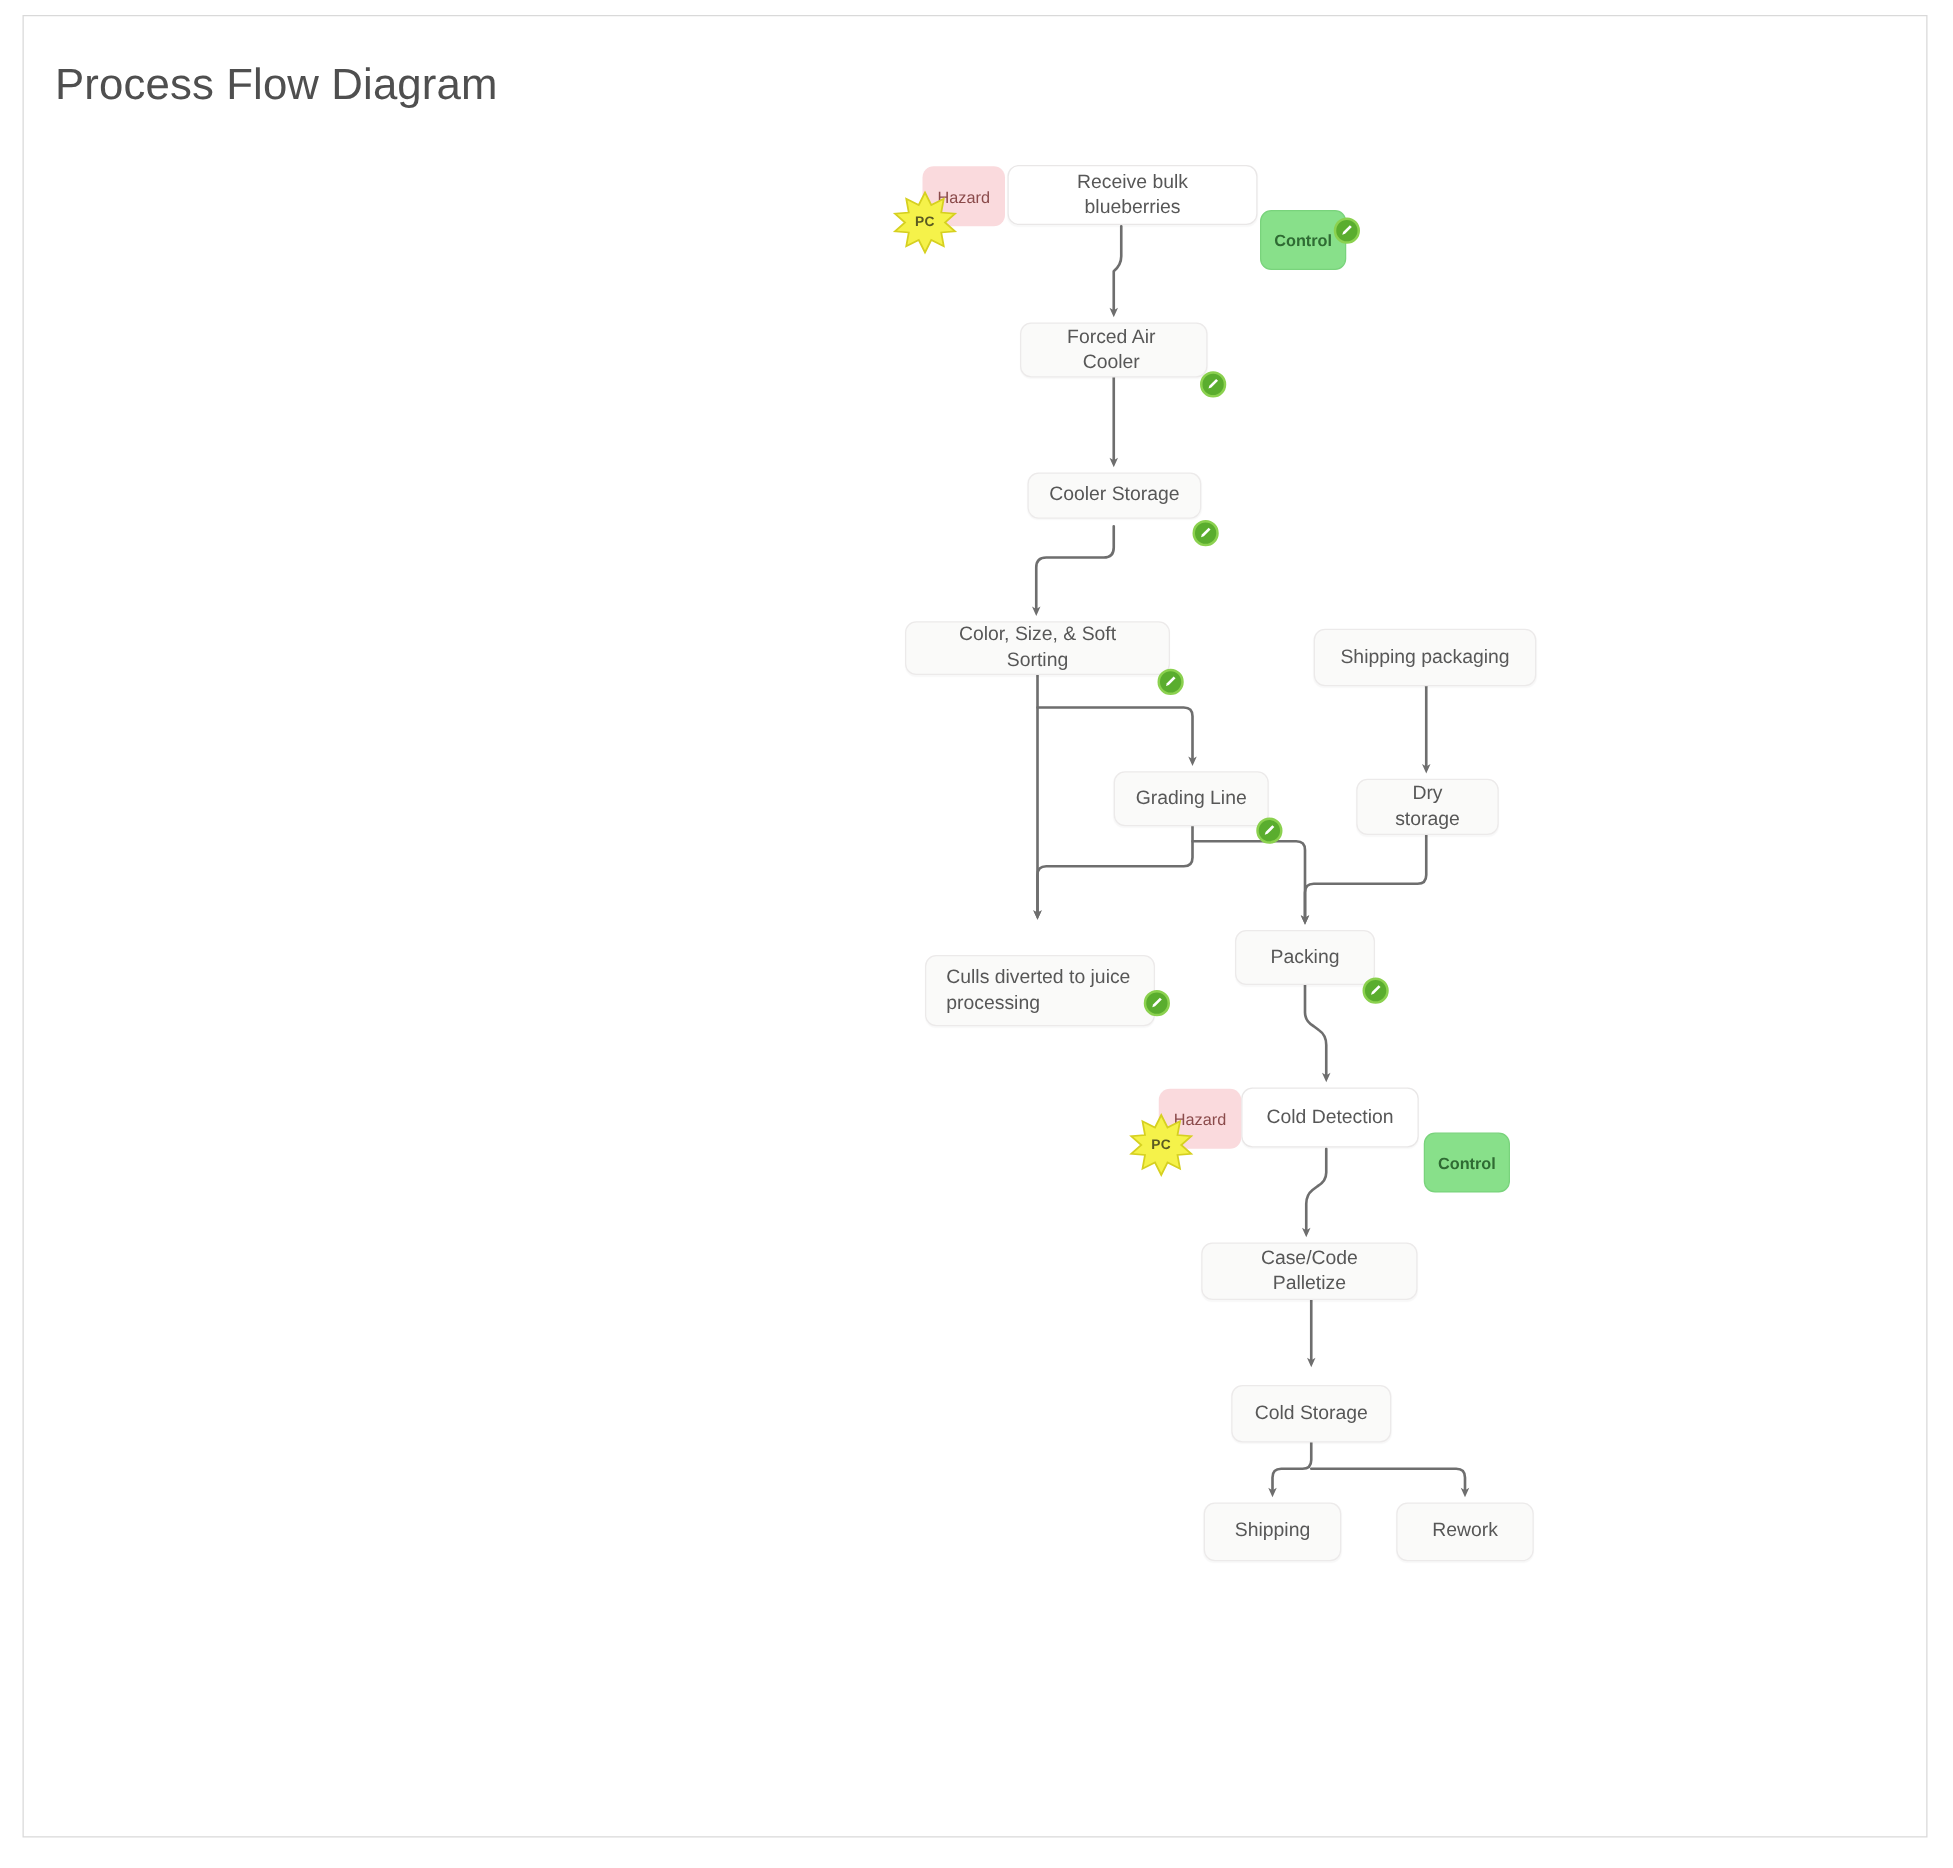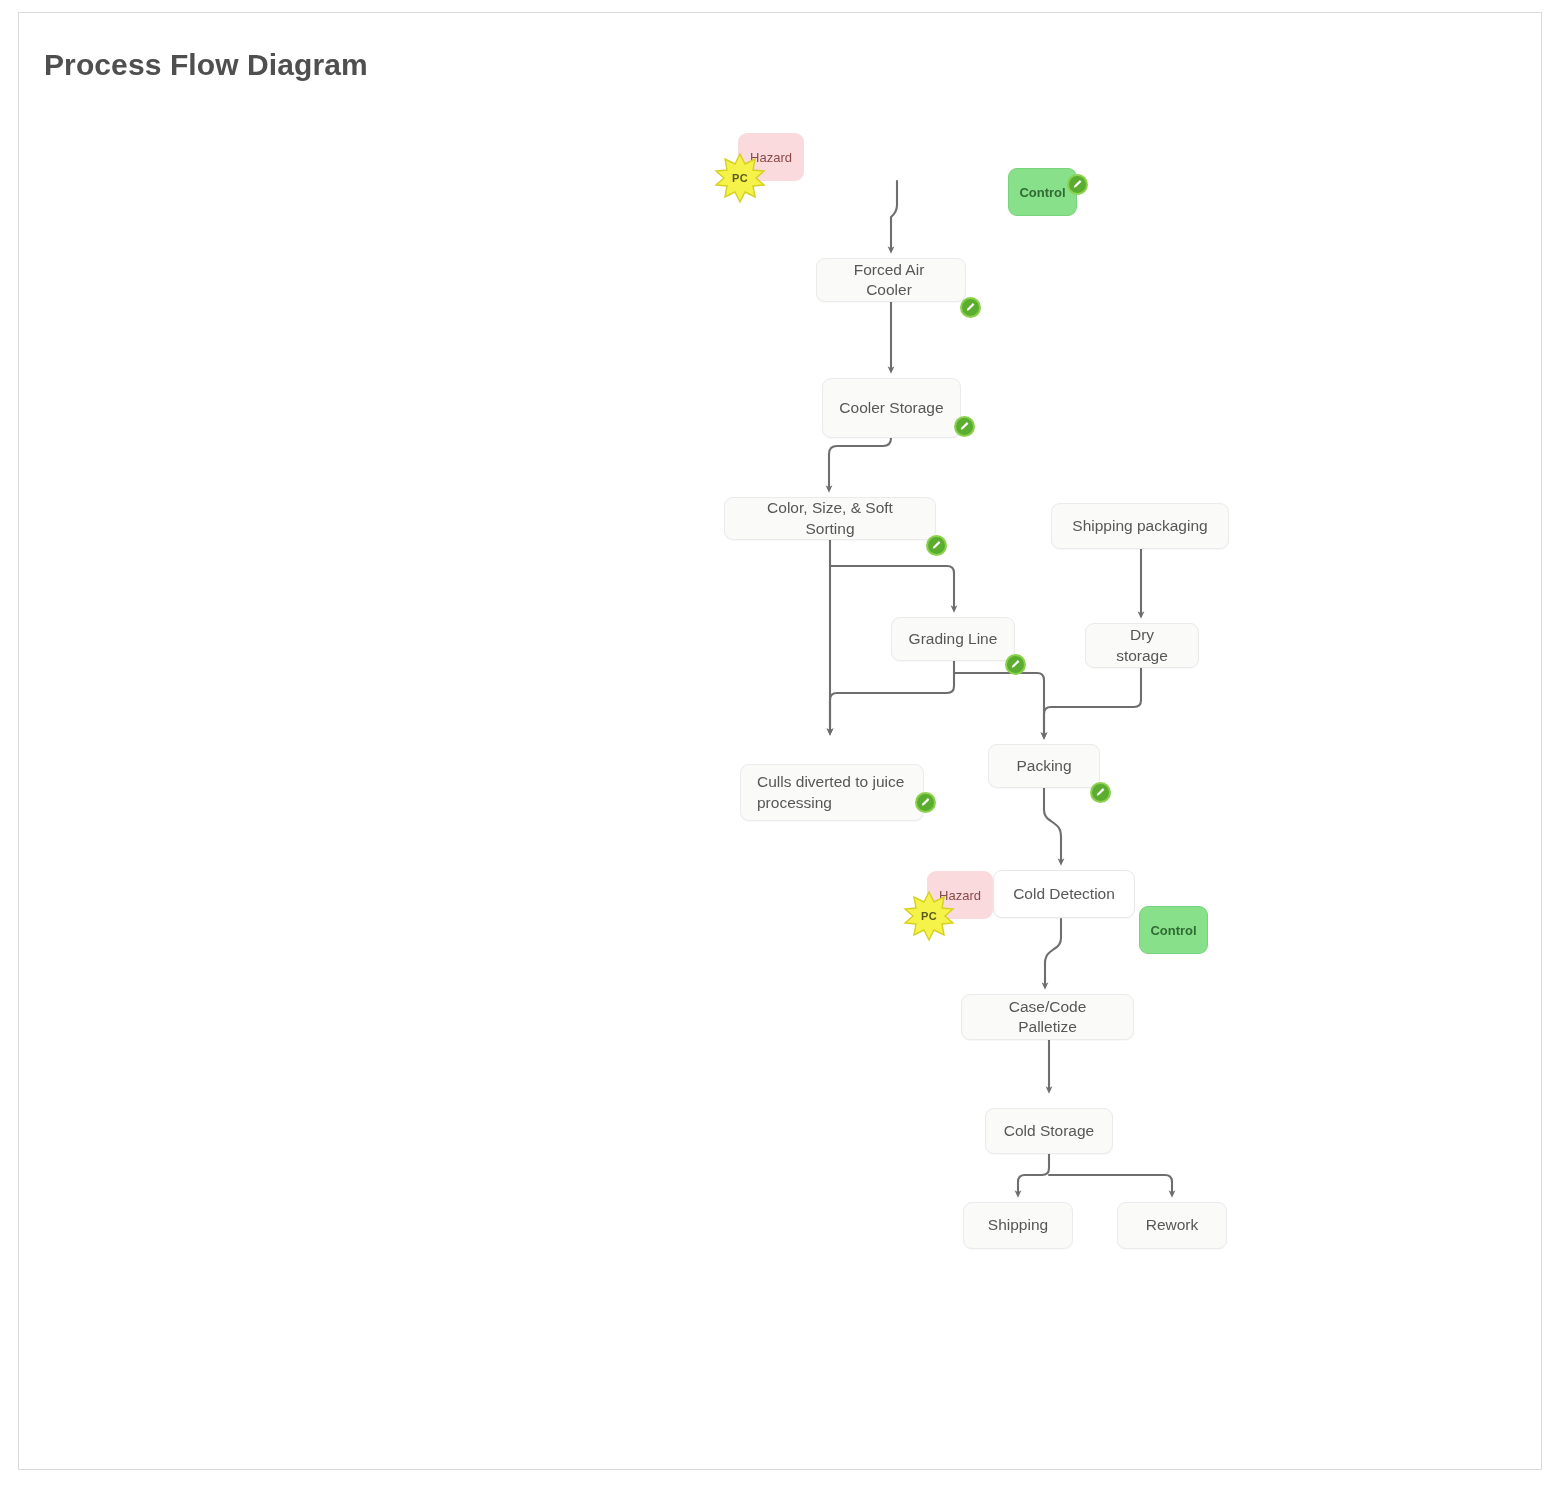--- a/index.html
+++ b/index.html
@@ -29,22 +29,22 @@
     width: 1524px;
     height: 1458px;
     border: 1px solid #d9d9d9;
     box-sizing: border-box;
     background: #ffffff;
   }
   #page-title {
     position: absolute;
     left: 44px;
     top: 48px;
-    font-size: 30px;
-    font-weight: 700;
+    font-size: 35px;
+    font-weight: 400;
     color: #4f4f4f;
     letter-spacing: 0.1px;
     white-space: nowrap;
   }
   #edges {
     position: absolute;
     left: 0;
     top: 0;
     width: 1562px;
     height: 1494px;
@@ -186,26 +186,29 @@
     <span>Control</span>
   </div>
 
   <div class="badge-hazard" style="left:927px; top:871px; width:66px; height:48px;">
     <span>Hazard</span>
   </div>
   <div class="badge-control" style="left:1139px; top:871px; width:69px; height:48px;">
     <span>Control</span>
   </div>
 
+  <div class="node white center" style="left:806px; top:132px; width:200px; height:48px;">
+    <span>Receive bulk blueberries</span>
+  </div>
 
   <div class="node center" style="left:816px; top:258px; width:150px; height:44px;padding-left:12px;">
     <span>Forced Air Cooler</span>
   </div>
 
-  <div class="node center" style="left:822px; top:378px; width:139px; height:60px;">
+  <div class="node center" style="left:822px; top:378px; width:139px; height:37px;">
     <span>Cooler Storage</span>
   </div>
 
   <div class="node center" style="left:724px; top:497px; width:212px; height:43px;">
     <span>Color, Size, &amp; Soft Sorting</span>
   </div>
 
   <div class="node center" style="left:1051px; top:503px; width:178px; height:46px;">
     <span>Shipping packaging</span>
   </div>

